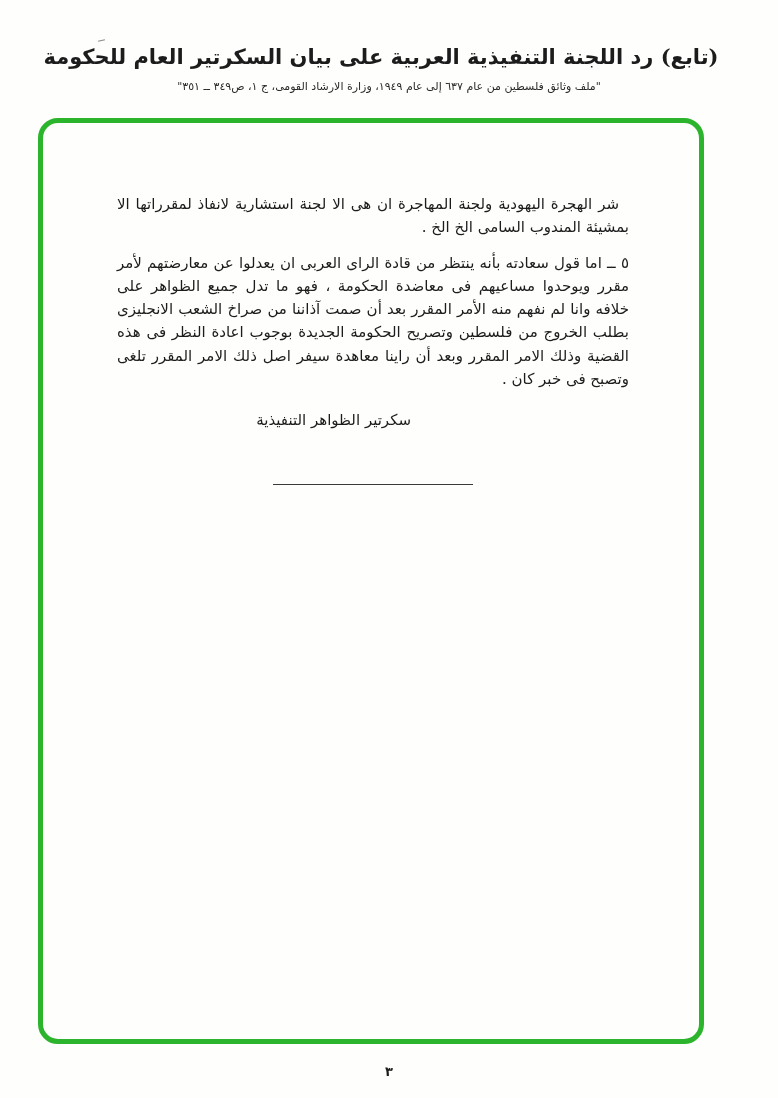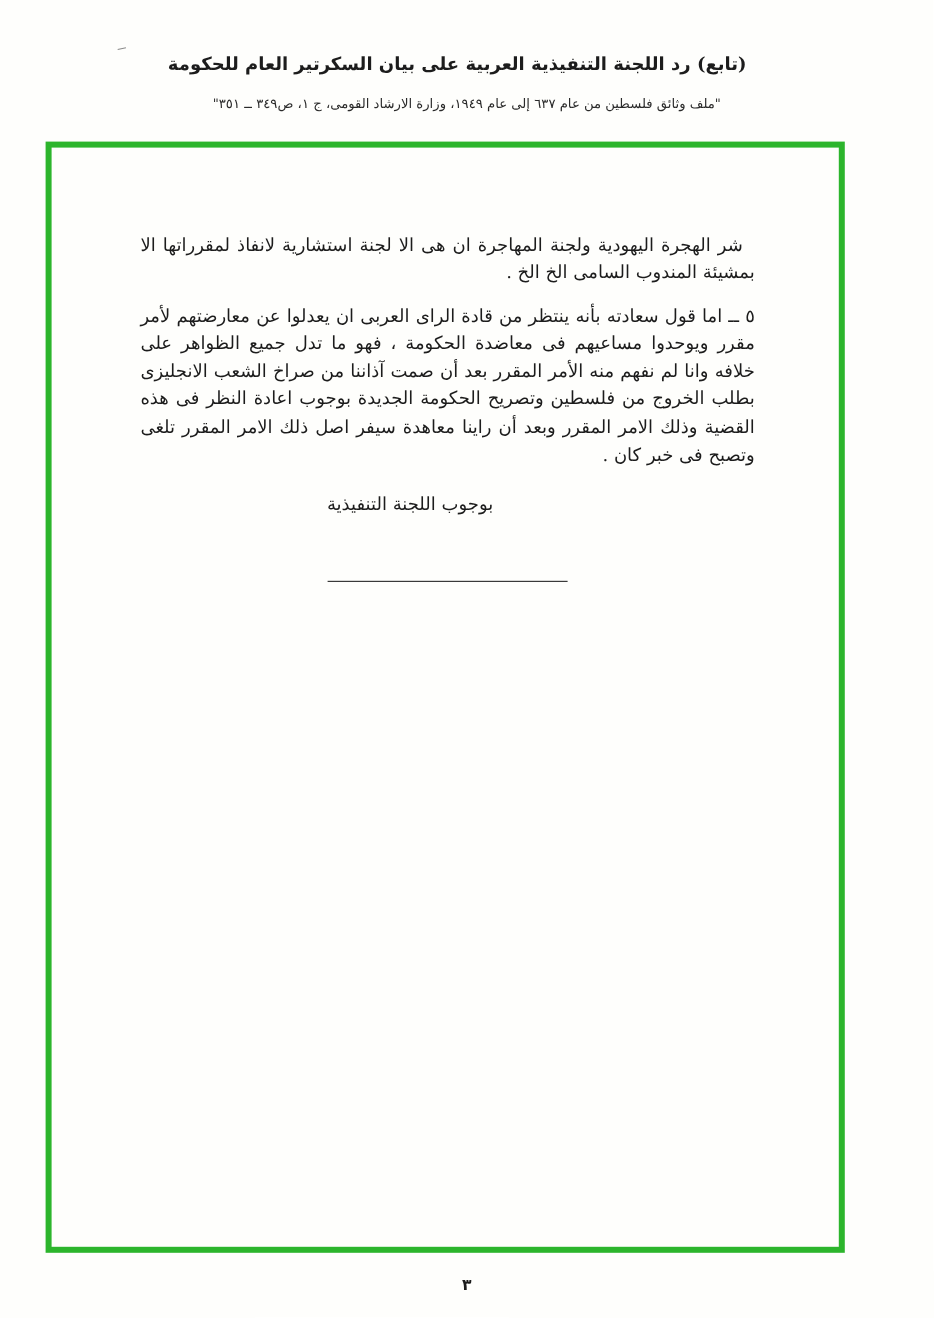--- a/index.html
+++ b/index.html
@@ -17,41 +17,41 @@
     overflow: hidden;
   }
   .header-title {
     position: absolute;
     top: 44px;
     left: 0;
     right: 16px;
     text-align: center;
     direction: rtl;
     font-weight: bold;
-    font-size: 15px;
+    font-size: 21px;
     letter-spacing: 0.2px;
   }
   .header-source {
     position: absolute;
     top: 80px;
     left: 0;
     right: 0;
     text-align: center;
     direction: rtl;
     font-size: 11px;
     color: #2a2a2a;
   }
   .green-frame {
     position: absolute;
     left: 38px;
     top: 118px;
     width: 666px;
     height: 926px;
     border: 5px solid #2cb52c;
-    border-radius: 0;
+    border-radius: 20px;
     box-sizing: border-box;
   }
   .body-text {
     position: absolute;
     top: 70px;
     right: 70px;
     left: 74px;
     direction: rtl;
     font-size: 15px;
     line-height: 1.55;
@@ -115,21 +115,21 @@
 
   <div class="green-frame">
 
     <div class="body-text">
 
       <p class="para-continuation">شر الهجرة اليهودية ولجنة المهاجرة ان هى الا لجنة استشارية لانفاذ لمقرراتها الا بمشيئة المندوب السامى الخ الخ .</p>
 
       <p class="para-item">٥ ــ اما قول سعادته بأنه ينتظر من قادة الراى العربى ان يعدلوا عن معارضتهم لأمر مقرر ويوحدوا مساعيهم فى معاضدة الحكومة ، فهو ما تدل جميع الظواهر على خلافه وانا لم نفهم منه الأمر المقرر بعد أن صمت آذاننا من صراخ الشعب الانجليزى بطلب الخروج من فلسطين وتصريح الحكومة الجديدة بوجوب اعادة النظر فى هذه القضية وذلك الامر المقرر وبعد أن راينا معاهدة سيفر اصل ذلك الامر المقرر تلغى وتصبح فى خبر كان .</p>
 
 
-      <div class="signature">بوجوب اللجنة التنفيذية</div>
+      <div class="signature">سكرتير الظواهر التنفيذية</div>
 
       <div class="sig-line"></div>
 
     </div>
   </div>
 
   <div class="page-number">٣</div>
 
 </div>
 

